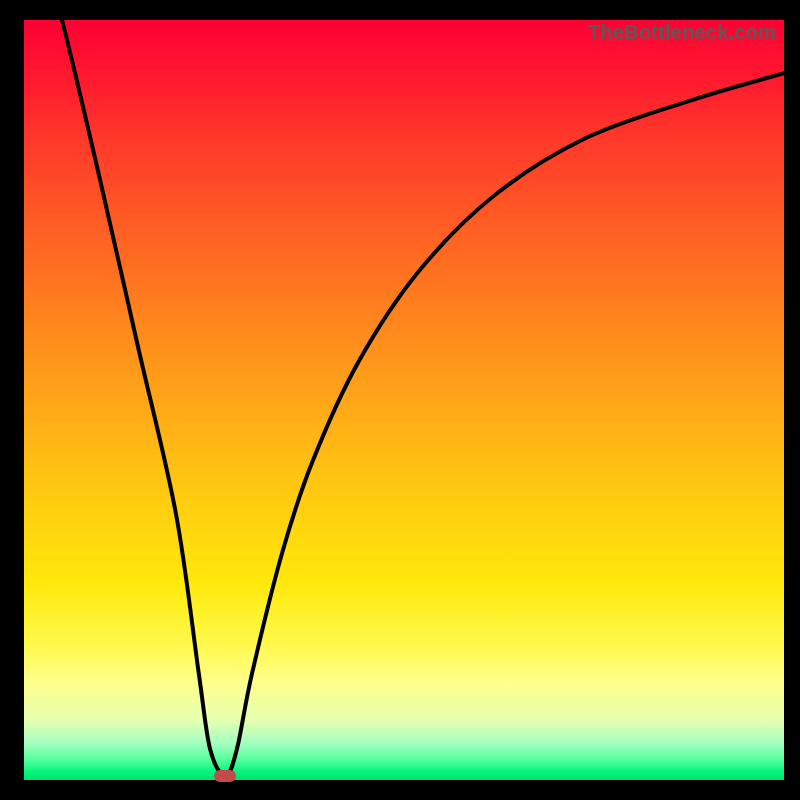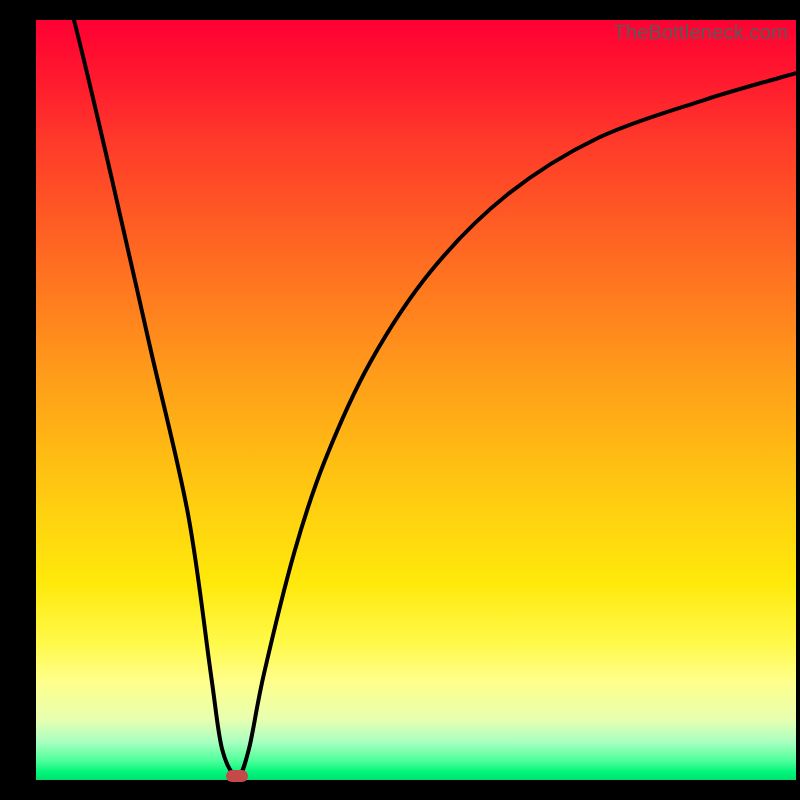--- a/index.html
+++ b/index.html
@@ -12,21 +12,21 @@
     background: #000;
   }
   .frame {
     position: relative;
     width: 800px;
     height: 800px;
     background: #000;
   }
   .plot {
     position: absolute;
-    left: 36px;
+    left: 24px;
     top: 20px;
     width: 760px;
     height: 760px;
     background: linear-gradient(
       to bottom,
       #ff0033 0%,
       #ff1a2e 8%,
       #ff3a2a 16%,
       #ff5a24 26%,
       #ff7a1f 36%,
@@ -35,20 +35,21 @@
       #ffd40f 66%,
       #ffe90b 74%,
       #fff94a 82%,
       #ffff8a 87%,
       #e8ffb0 92%,
       #a8ffc0 95%,
       #4dff9a 97.5%,
       #00f57a 99%,
       #00e070 100%
     );
+    font-weight: bold;
   }
   .attribution {
     position: absolute;
     top: 1px;
     right: 8px;
     color: #5a5a5a;
     font-size: 20px;
     letter-spacing: 0.2px;
     user-select: none;
   }

